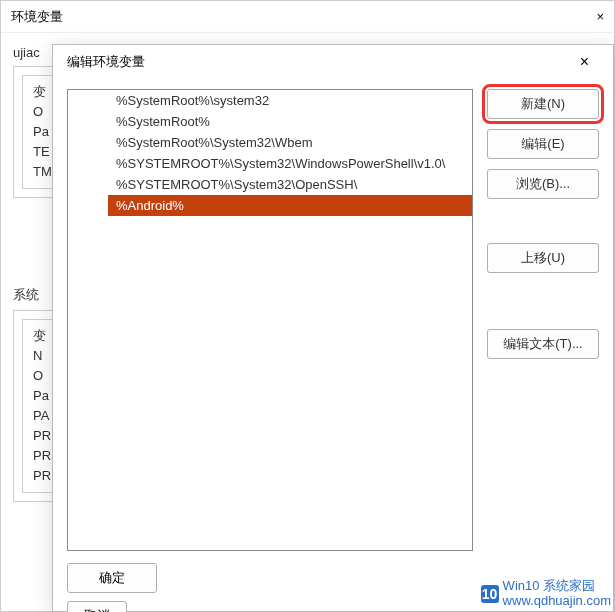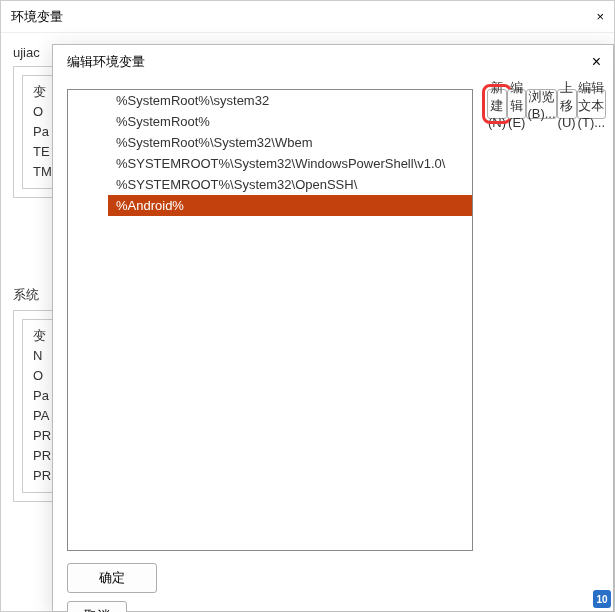--- a/index.html
+++ b/index.html
@@ -84,21 +84,21 @@
       height: 568px;
       background: #fff;
       border: 1px solid #bbb;
       box-shadow: 0 4px 20px rgba(0,0,0,0.15);
     }
     .dialog-titlebar {
       height: 34px;
       display: flex;
       align-items: center;
       justify-content: space-between;
-      padding: 0 4px 0 14px;
+      padding: 0 16px 0 14px;
     }
     .close-x {
       font-size: 16px;
       padding: 4px 8px;
       cursor: pointer;
     }
     .dialog-body {
       display: flex;
       padding: 10px 14px 8px 14px;
       gap: 14px;
@@ -117,22 +117,21 @@
       overflow: hidden;
       margin-left: 40px;
     }
     .list-item.selected {
       background: #c2410c;
       color: #fff;
     }
     .button-col {
       width: 112px;
       display: flex;
-      flex-direction: row;
-      text-align: center;
+      flex-direction: column;
     }
     .btn {
       height: 30px;
       border: 1px solid #adadad;
       background: #fdfdfd;
       cursor: pointer;
       display: flex;
       align-items: center;
       justify-content: center;
       color: #333;
@@ -177,21 +176,21 @@
     .watermark-icon {
       width: 18px;
       height: 18px;
       background: #2a6fc7;
       border-radius: 3px;
       display: flex;
       align-items: center;
       justify-content: center;
       color: #fff;
       font-weight: bold;
-      font-size: 10px;
+      font-size: 14px;
     }
     .watermark-text {
       display: flex;
       flex-direction: column;
       line-height: 1.1;
     }
   </style>
 </head>
 <body>
 
@@ -265,13 +264,17 @@
     </div>
   </div>
   <div class="dialog-footer">
     <div class="btn-footer">确定</div>
     <div class="btn-footer" style="width:60px;overflow:hidden;">取消</div>
   </div>
 </div>
 
 <div class="watermark">
   <div class="watermark-icon">10</div>
+  <div class="watermark-text">
+    <span>Win10 系统家园</span>
+    <span>www.qdhuajin.com</span>
+  </div>
 </div>
 
 </body></html>

